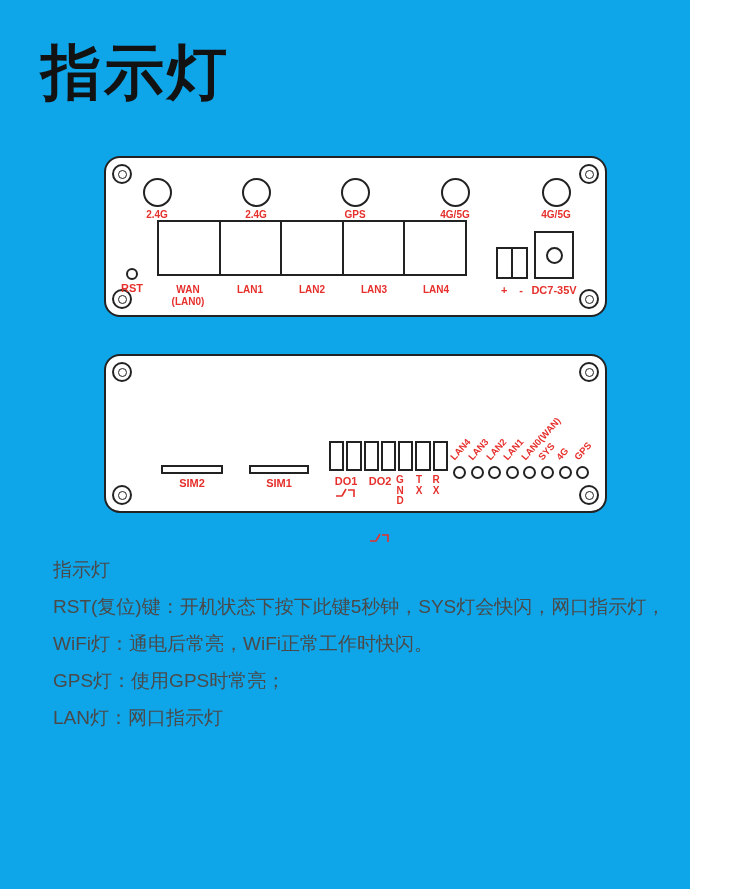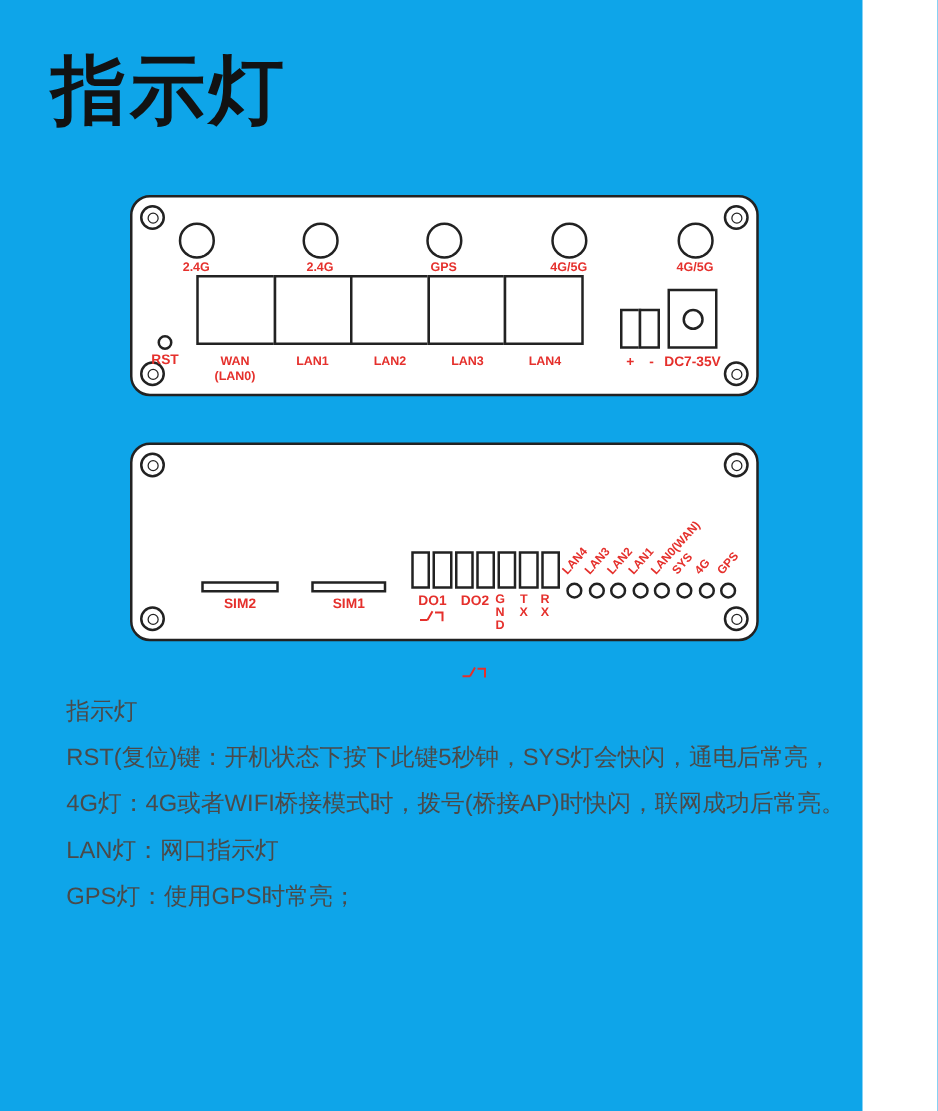--- a/index.html
+++ b/index.html
@@ -230,19 +230,19 @@
     <div class="led-label" style="left:386px">LAN2</div>
     <div class="led-label" style="left:403px">LAN1</div>
     <div class="led-label" style="left:421px">LAN0(WAN)</div>
     <div class="led-label" style="left:438px">SYS</div>
     <div class="led-label" style="left:456px">4G</div>
     <div class="led-label" style="left:474px">GPS</div>
   </div>
 
   <div class="desc">
     <div>指示灯</div>
-    <div>RST(复位)键：开机状态下按下此键5秒钟，SYS灯会快闪，通电后常亮，</div>
-    <div>4G灯：4G或者WIFI桥接模式时，拨号(桥接AP)时快闪，联网成功后常亮。</div>
+    <div>RST(复位)键：开机状态下按下此键5秒钟，SYS灯会快闪，网口指示灯，</div>
+    <div>WiFi灯：通电后常亮，WiFi正常工作时快闪。</div>
+    <div>GPS灯：使用GPS时常亮；</div>
     <div>LAN灯：网口指示灯</div>
-    <div>GPS灯：使用GPS时常亮；</div>
   </div>
 
 </div>
 
 </body></html>

